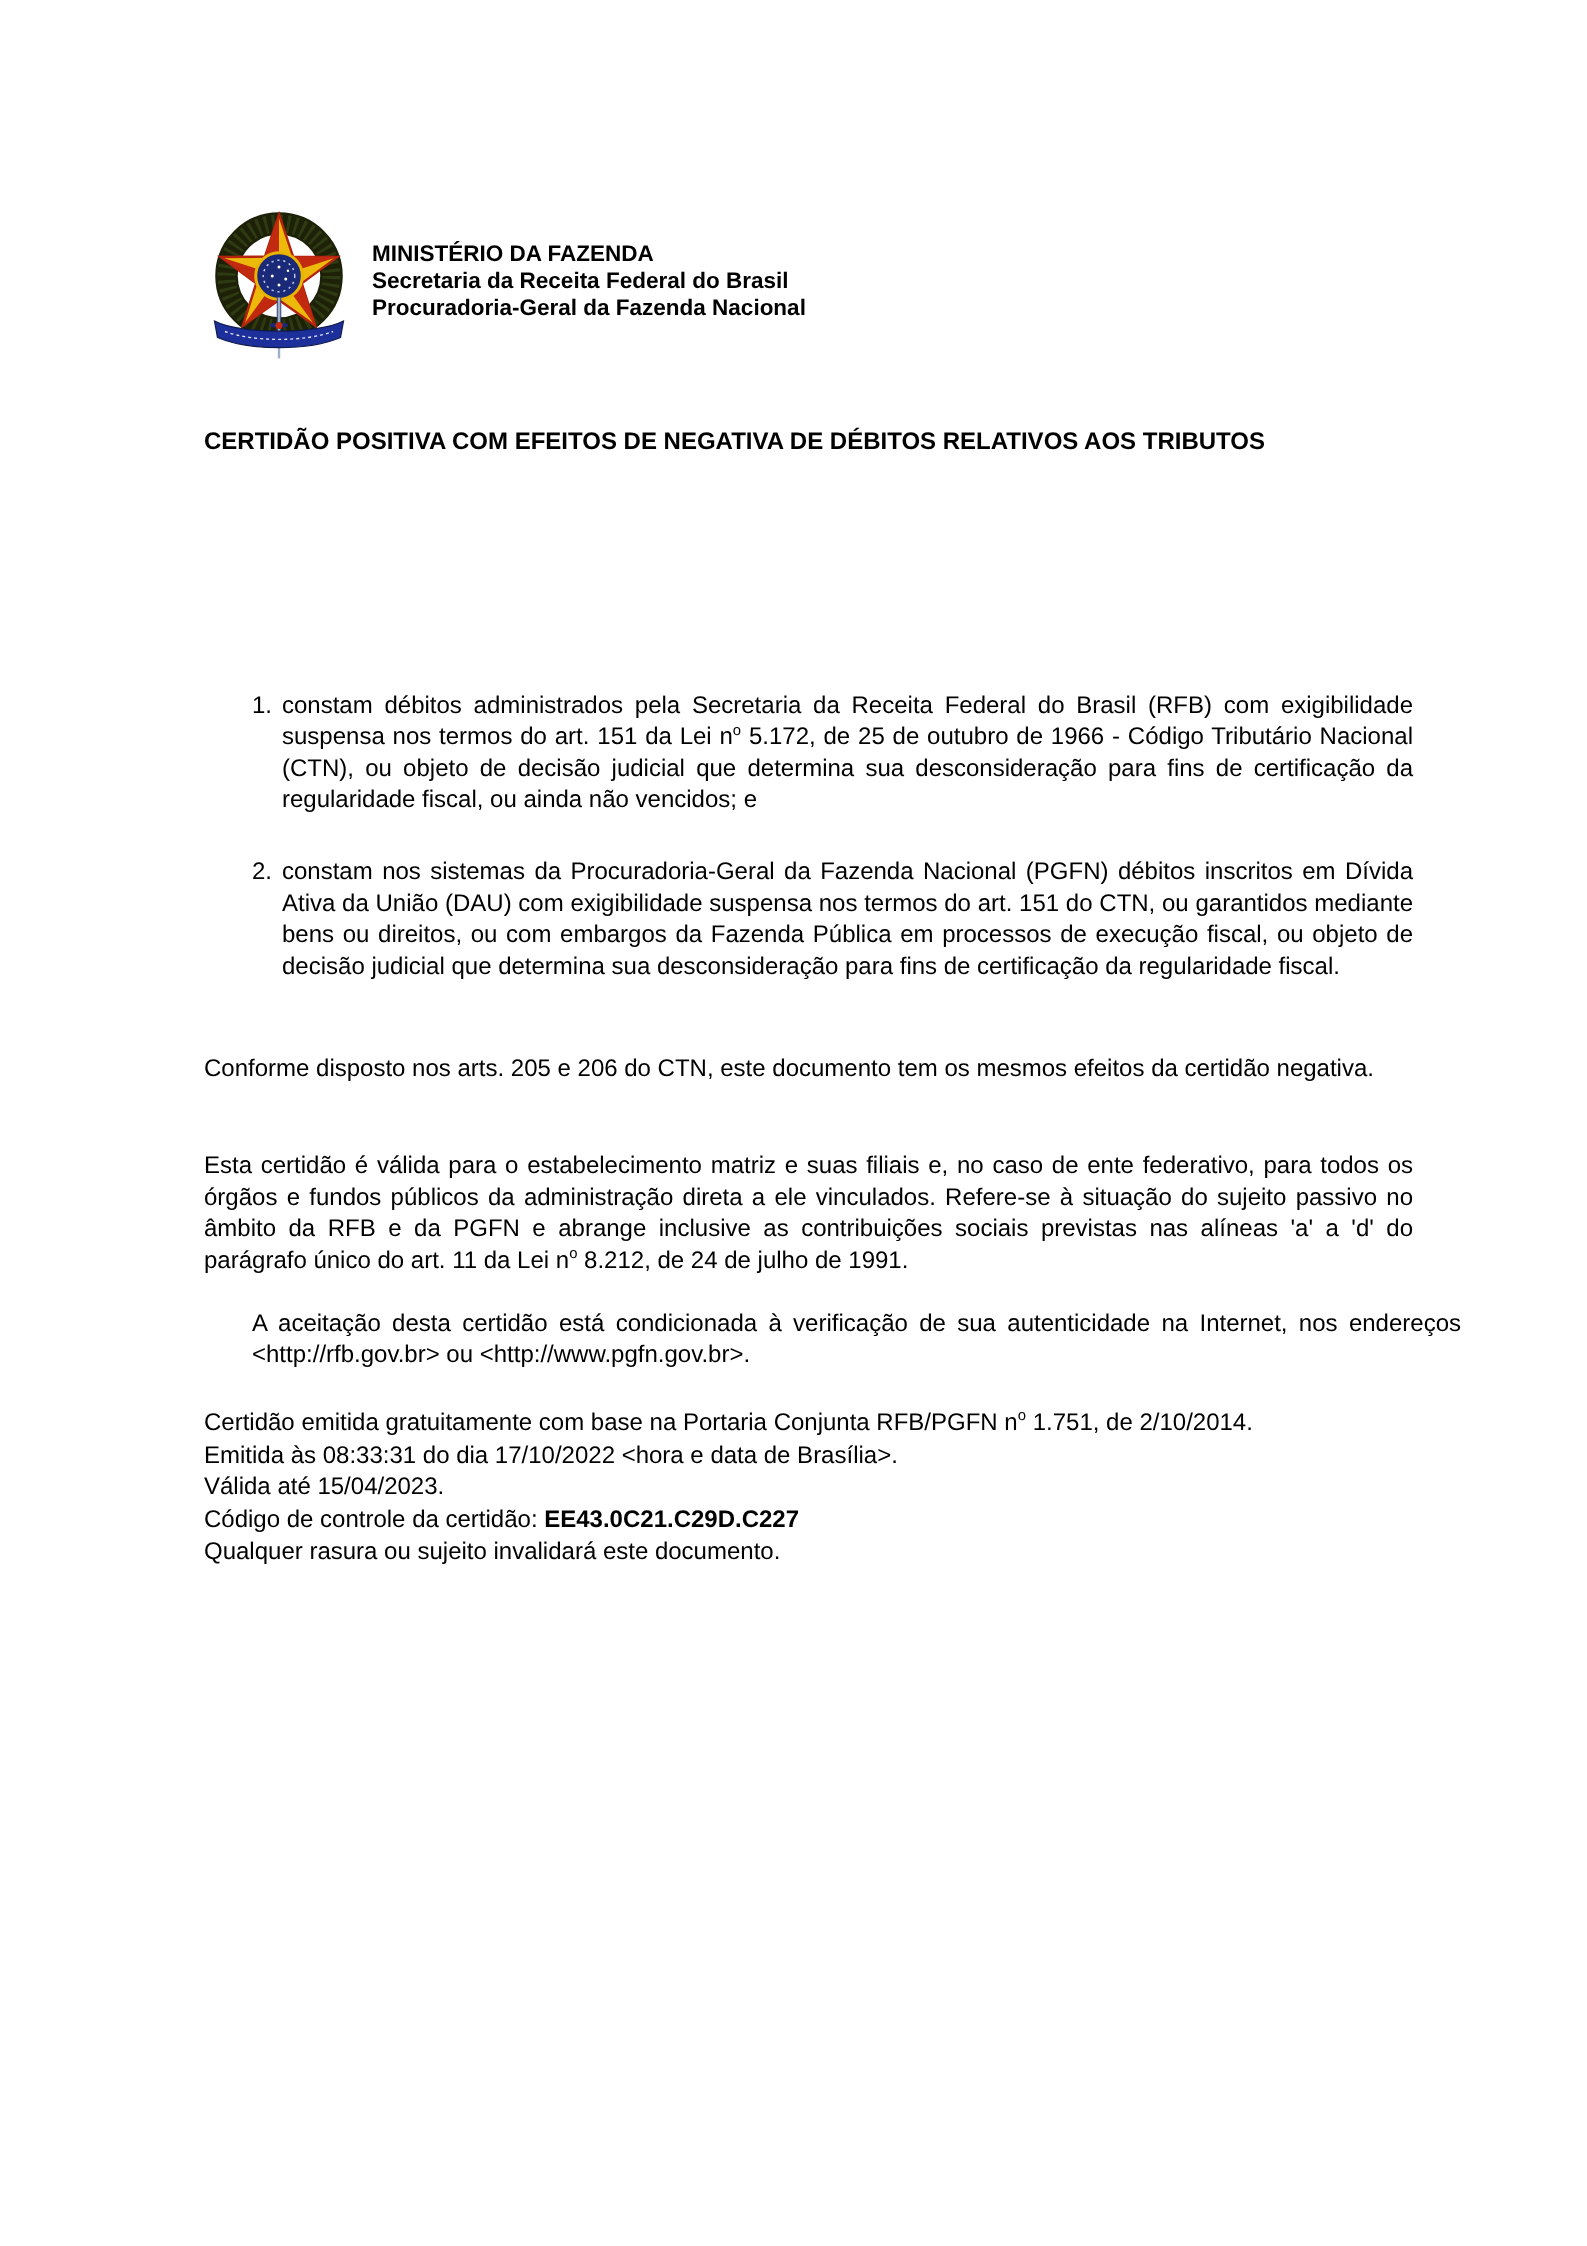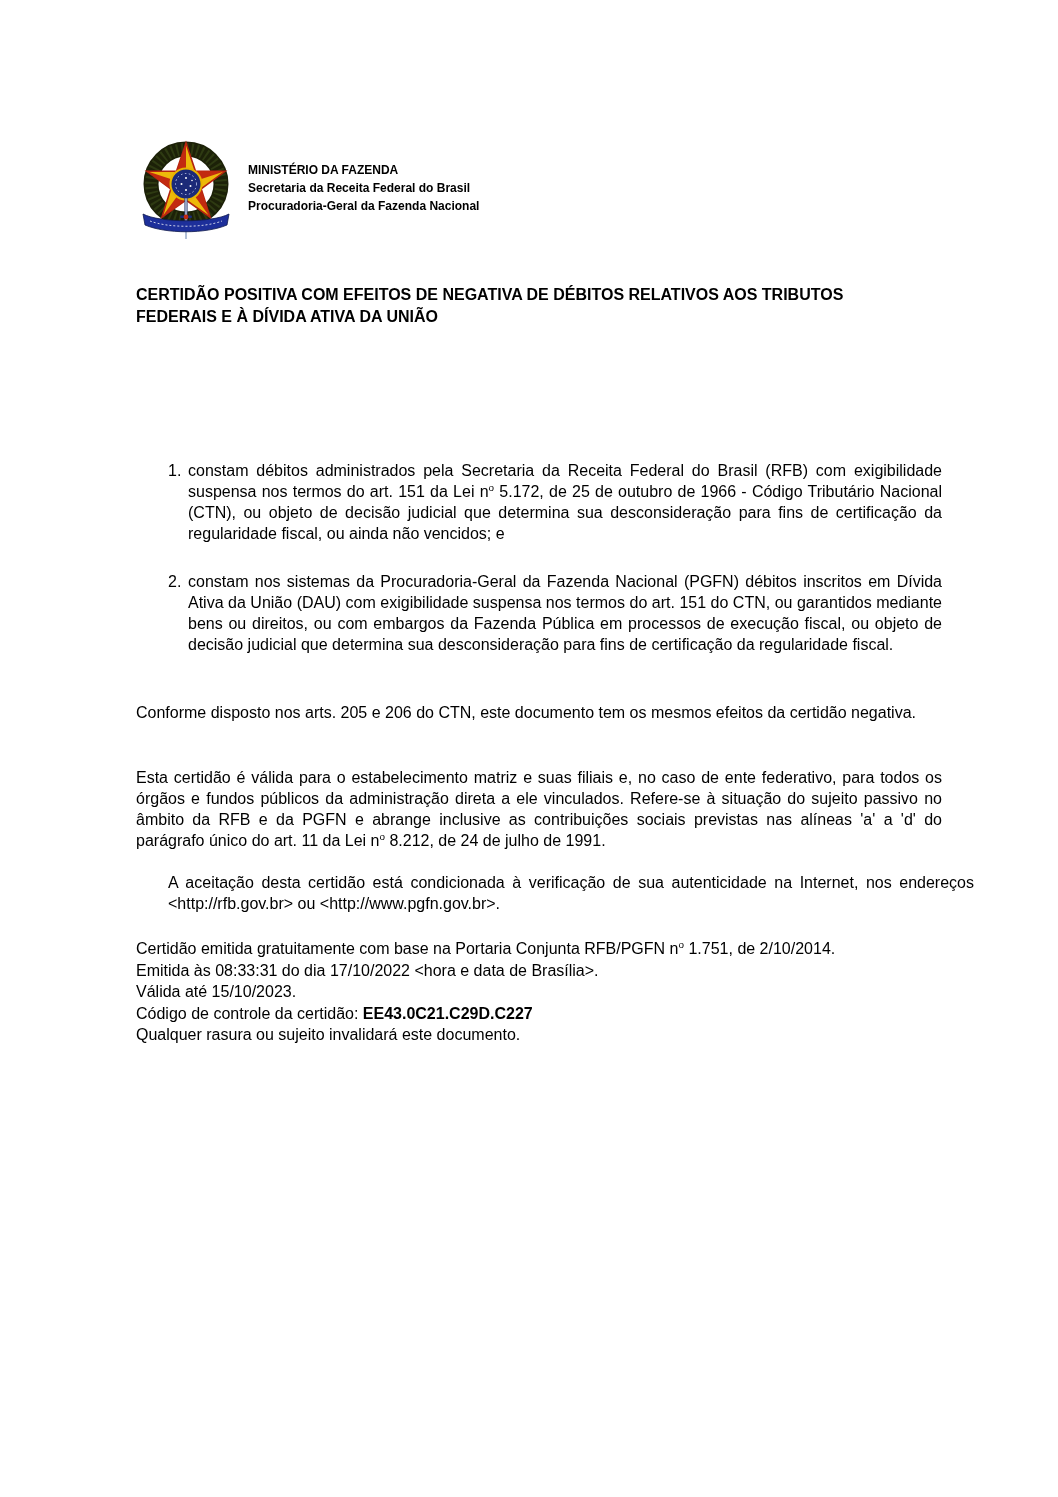--- a/index.html
+++ b/index.html
@@ -17,21 +17,21 @@
   }
   .block { position:absolute; left:136px; width:806px; }
   .justify { text-align:justify; }
 
   .header { position:absolute; top:140px; left:140px; width:720px; display:flex; }
   .logo { width:92px; height:102px; flex:0 0 auto; }
   .header-text {
     margin-left:16px;
     padding-top:21px;
     font-weight:bold;
-    font-size:12px;
+    font-size:15px;
     line-height:18px;
     white-space:nowrap;
   }
 
   .title { top:284px; text-align:left; font-weight:bold; line-height:22px; }
   .subject { top:332px; font-weight:bold; line-height:20px; }
   .intro { top:398px; }
 
   .list-item { position:absolute; left:188px; width:754px; text-align:justify; }
   .item-1 { top:460px; }
@@ -86,21 +86,20 @@
     </div>
     <div class="header-text">
       <div>MINISTÉRIO DA FAZENDA</div>
       <div>Secretaria da Receita Federal do Brasil</div>
       <div>Procuradoria-Geral da Fazenda Nacional</div>
     </div>
   </div>
 
   <div class="block title">
     <div>CERTIDÃO POSITIVA COM EFEITOS DE NEGATIVA DE DÉBITOS RELATIVOS AOS TRIBUTOS</div>
-    <div>FEDERAIS E À DÍVIDA ATIVA DA UNIÃO</div>
   </div>
 
   <div class="block subject">
   </div>
 
 
   <div class="list-item item-1">
     <span class="item-num">1.</span>
     <span><span>constam débitos administrados pela Secretaria da Receita Federal do Brasil (RFB) com exigibilidade suspensa nos termos do art. 151 da Lei n</span><sup>o</sup><span> 5.172, de 25 de outubro de 1966 - Código Tributário Nacional (CTN), ou objeto de decisão judicial que determina sua desconsideração para fins de certificação da regularidade fiscal, ou ainda não vencidos; e</span></span>
   </div>
@@ -112,18 +111,18 @@
 
   <div class="block para-conforme justify"><span>Conforme disposto nos arts. 205 e 206 do CTN, este documento tem os mesmos efeitos da certidão negativa.</span></div>
 
   <div class="block para-validade justify"><span>Esta certidão é válida para o estabelecimento matriz e suas filiais e, no caso de ente federativo, para todos os órgãos e fundos públicos da administração direta a ele vinculados. Refere-se à situação do sujeito passivo no âmbito da RFB e da PGFN e abrange inclusive as contribuições sociais previstas nas alíneas 'a' a 'd' do parágrafo único do art. 11 da Lei n</span><sup>o</sup><span> 8.212, de 24 de julho de 1991.</span></div>
 
   <div class="block para-aceitacao justify"><span>A aceitação desta certidão está condicionada à verificação de sua autenticidade na Internet, nos endereços &lt;http://rfb.gov.br&gt; ou &lt;http://www.pgfn.gov.br&gt;.</span></div>
 
   <div class="block footer">
     <div><span>Certidão emitida gratuitamente com base na Portaria Conjunta RFB/PGFN n</span><sup>o</sup><span> 1.751, de 2/10/2014.</span></div>
     <div><span>Emitida às 08:33:31 do dia 17/10/2022 &lt;hora e data de Brasília&gt;.</span></div>
-    <div><span>Válida até 15/10/2023.</span></div>
+    <div><span>Válida até 15/04/2023.</span></div>
     <div><span>Código de controle da certidão: </span><span style="font-weight: bold;">EE43.0C21.C29D.C227</span></div>
     <div><span>Qualquer rasura ou sujeito invalidará este documento.</span></div>
   </div>
 
 </div>
 
 </body></html>

